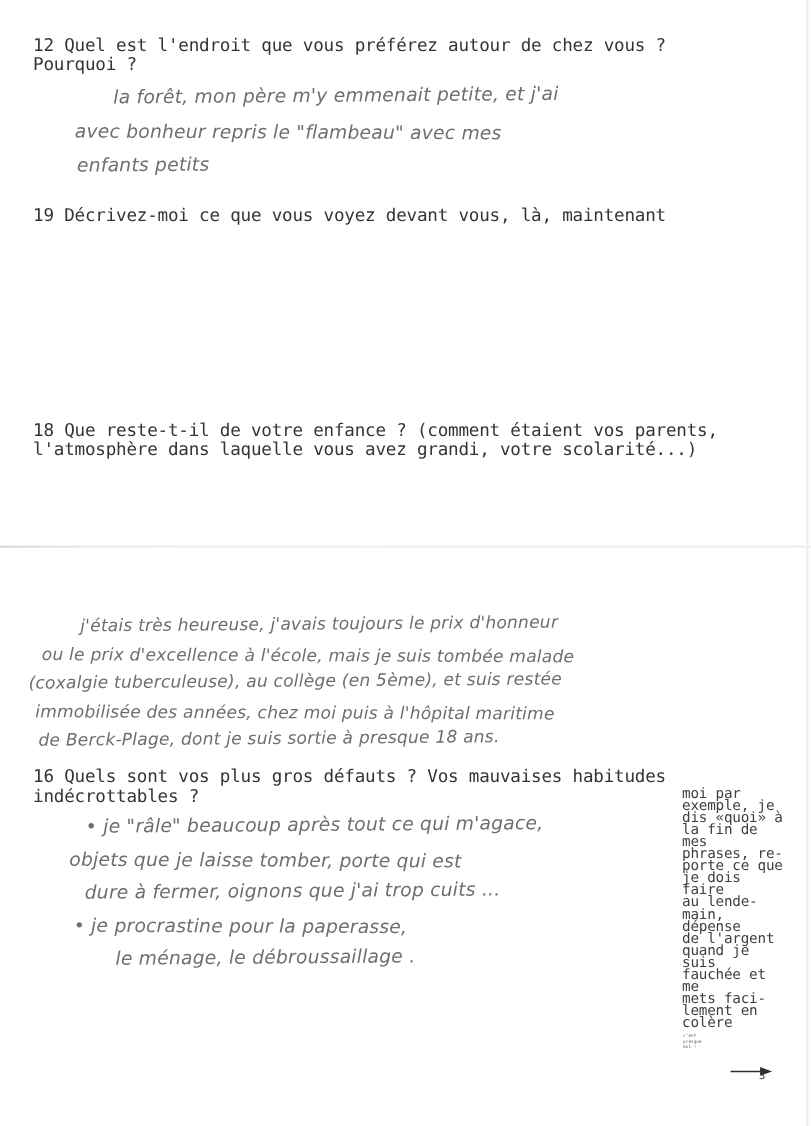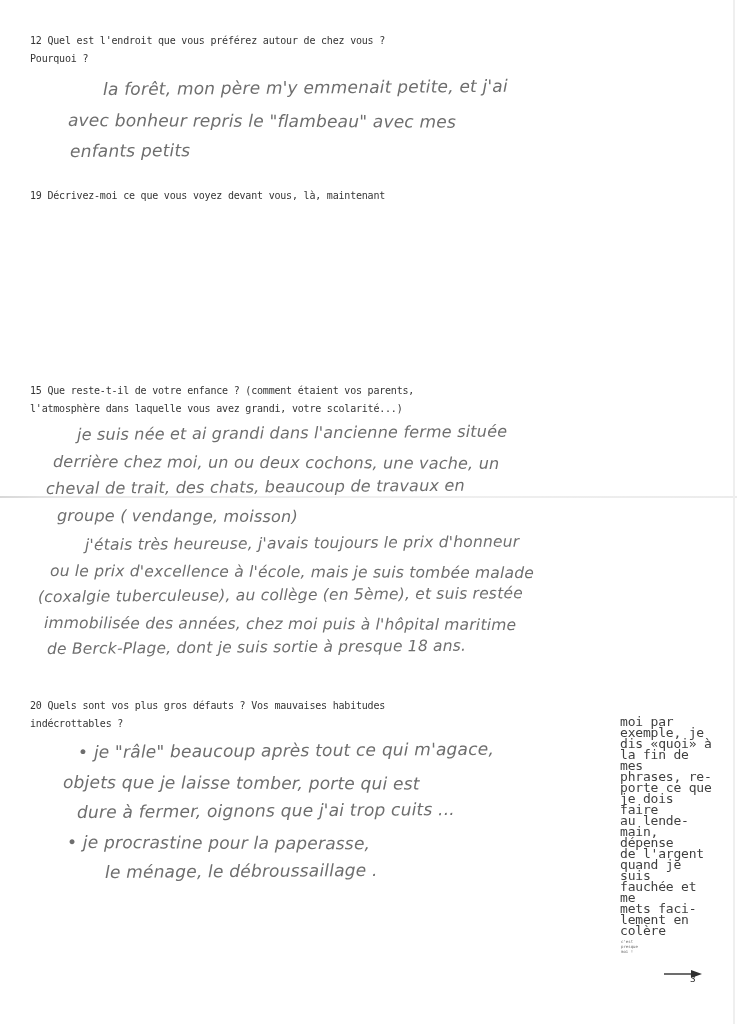--- a/index.html
+++ b/index.html
@@ -13,21 +13,21 @@
   body{
     width:737px;height:1024px;background:#fff;
     font-family:"DejaVu Sans Mono",monospace;
     position:relative;overflow:hidden;
   }
   .page{position:absolute;inset:0;background:var(--paper);}
   
   .question{
     position:absolute;left:30px;
     font-family:"DejaVu Sans Mono",monospace;
-    font-size:10px;line-height:17.5px;
+    font-size:16px;line-height:17.5px;
     color:var(--ink_typed);
     white-space:pre-line;letter-spacing:-0.2px;
   }
   #q12{top:32px;}
   #q13{top:187px;}
   #q15{top:382px;}
   #q17{top:697px;}
   
   .hw{position:absolute;left:0;width:593px;}
   .hw-line{
@@ -36,21 +36,21 @@
     color:var(--ink_hand);
     white-space:nowrap;
     transform:rotate(-0.45deg);
     transform-origin:0 50%;
     letter-spacing:0.2px;
   }
   .hw-line:nth-child(even){transform:rotate(0.25deg);}
   #a12{top:74px;}  #a12 .hw-line{font-size:17px;line-height:31px;}
   #a13{top:217px;} #a13 .hw-line{font-size:17px;line-height:29px;}
   #a15a{top:421px;}#a15a .hw-line{font-size:16px;line-height:27px;}
-  #a15b{top:532px;padding-left:12px;}#a15b .hw-line{font-size:15.5px;line-height:26px;}
+  #a15b{top:556px;}#a15b .hw-line{font-size:15.5px;line-height:26px;}
   #a17{top:737px;} #a17 .hw-line{font-size:17px;line-height:30px;}
   #a12 .hw-line:nth-child(1){margin-left:103px;}
   #a12 .hw-line:nth-child(2){margin-left:68px;}
   #a12 .hw-line:nth-child(3){margin-left:70px;}
   #a13 .hw-line:nth-child(1){margin-left:95px;}
   #a13 .hw-line:nth-child(2){margin-left:90px;}
   #a13 .hw-line:nth-child(3){margin-left:88px;}
   #a13 .hw-line:nth-child(4){margin-left:90px;}
   #a15a .hw-line:nth-child(1){margin-left:77px;}
   #a15a .hw-line:nth-child(2){margin-left:53px;}
@@ -104,39 +104,33 @@
 
   <div class="hw" id="a12">
     <div class="hw-line">la forêt, mon père m'y emmenait petite, et j'ai</div>
     <div class="hw-line">avec bonheur repris le "flambeau" avec mes</div>
     <div class="hw-line">enfants petits</div>
   </div>
 
   <div class="question" id="q13">19 Décrivez-moi ce que vous voyez devant vous, là, maintenant</div>
 
 
-  <div class="question" id="q15">15 Que reste-t-il de votre enfance ? (comment étaient vos parents,
+  <div class="question" id="q15">18 Que reste-t-il de votre enfance ? (comment étaient vos parents,
 l'atmosphère dans laquelle vous avez grandi, votre scolarité...)</div>
 
-  <div class="hw" id="a15a">
-    <div class="hw-line">je suis née et ai grandi dans l'ancienne ferme située</div>
-    <div class="hw-line">derrière chez moi, un ou deux cochons, une vache, un</div>
-    <div class="hw-line">cheval de trait, des chats, beaucoup de travaux en</div>
-    <div class="hw-line">groupe ( vendange, moisson)</div>
-  </div>
 
   <div class="hw" id="a15b">
     <div class="hw-line">j'étais très heureuse, j'avais toujours le prix d'honneur</div>
     <div class="hw-line">ou le prix d'excellence à l'école, mais je suis tombée malade</div>
     <div class="hw-line">(coxalgie tuberculeuse), au collège (en 5ème), et suis restée</div>
     <div class="hw-line">immobilisée des années, chez moi puis à l'hôpital maritime</div>
     <div class="hw-line">de Berck-Plage, dont je suis sortie à presque 18 ans.</div>
   </div>
 
-  <div class="question" id="q17">20 Quels sont vos plus gros défauts ? Vos mauvaises habitudes
+  <div class="question" id="q17">16 Quels sont vos plus gros défauts ? Vos mauvaises habitudes
 indécrottables ?</div>
 
   <div class="hw" id="a17">
     <div class="hw-line">• je "râle" beaucoup après tout ce qui m'agace,</div>
     <div class="hw-line">objets que je laisse tomber, porte qui est</div>
     <div class="hw-line">dure à fermer, oignons que j'ai trop cuits ...</div>
     <div class="hw-line">• je procrastine pour la paperasse,</div>
     <div class="hw-line">le ménage, le débroussaillage .</div>
   </div>
 

